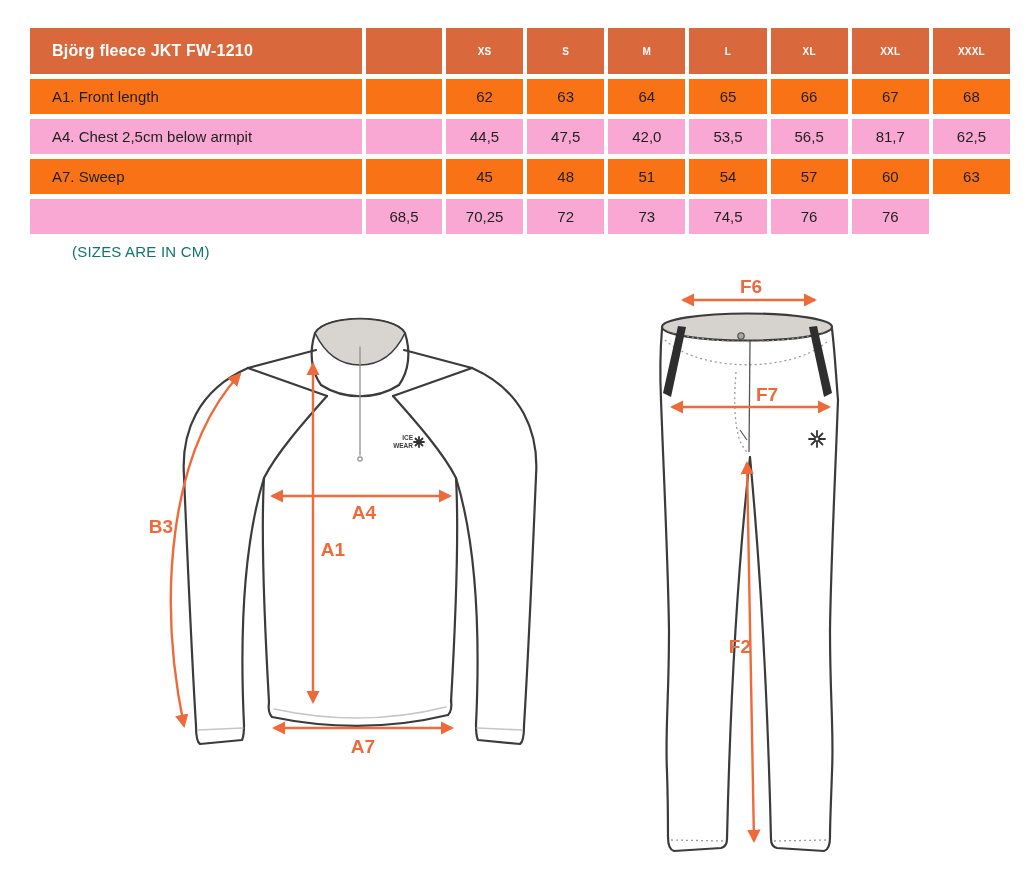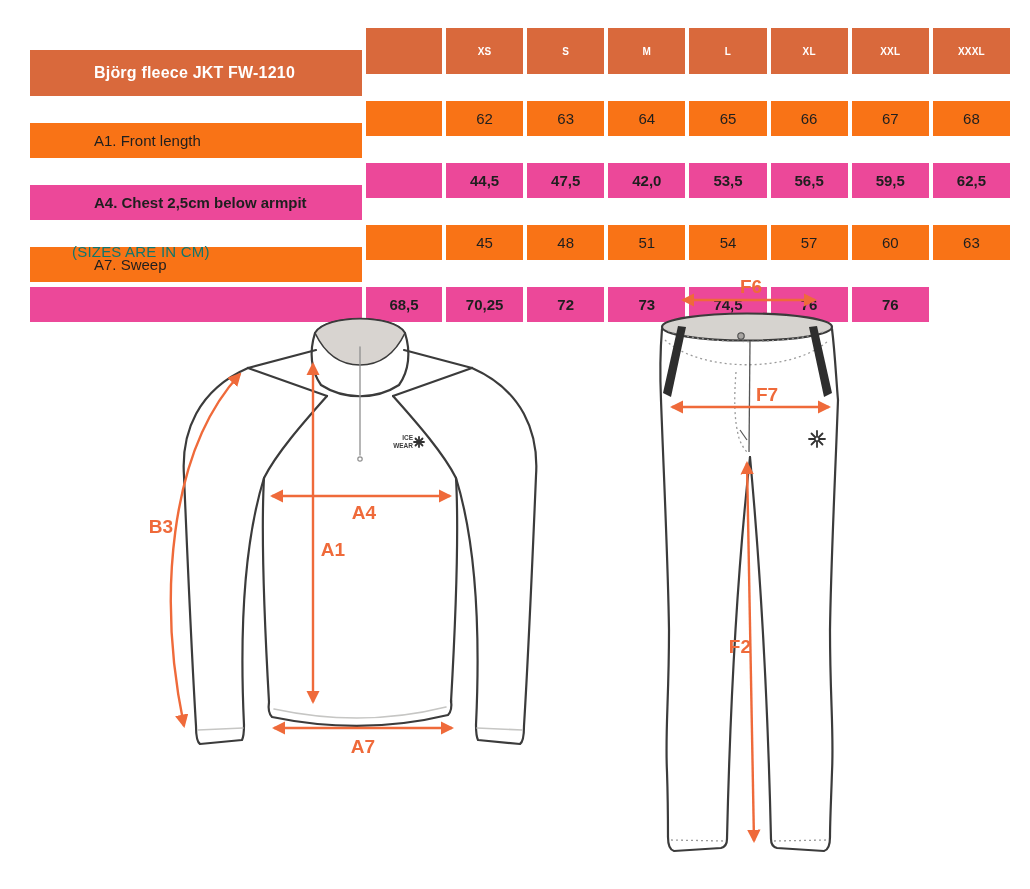--- a/index.html
+++ b/index.html
@@ -19,24 +19,24 @@
     column-gap: 4px; row-gap: 5px;
   }
   .cell {
     display: flex; align-items: center; justify-content: center;
     height: 35px; font-size: 15px; color: #1f1f1f;
   }
   .cell.head {
     height: 46px; background: #d9693c; color: #ffffff;
     font-weight: bold; font-size: 10px; letter-spacing: .2px;
   }
-  .cell.lab { justify-content: flex-start; padding-left: 64px; margin-top: 22px; }
+  .cell.lab { justify-content: flex-start; padding-left: 22px; }
   .cell.head.lab { font-size: 16px; }
   .shade-a { background: #f97316; }
-  .shade-b { background: #ec4899; font-weight: bold; }
+  .shade-b { background: #f9a8d4; }
 
   
   .note {
     position: absolute; left: 72px; top: 243px;
     color: #0f766e; font-size: 15px; letter-spacing: .2px;
   }
 
   
   .drawing { position: absolute; }
   #jacket-svg { left: 120px; top: 290px; }
@@ -76,21 +76,21 @@
   <div class="cell shade-a">67</div>
   <div class="cell shade-a">68</div>
 
   <div class="cell lab shade-b">A4. Chest 2,5cm below armpit</div>
   <div class="cell shade-b"></div>
   <div class="cell shade-b">44,5</div>
   <div class="cell shade-b">47,5</div>
   <div class="cell shade-b">42,0</div>
   <div class="cell shade-b">53,5</div>
   <div class="cell shade-b">56,5</div>
-  <div class="cell shade-b">59,5</div>
+  <div class="cell shade-b">81,7</div>
   <div class="cell shade-b">62,5</div>
 
   <div class="cell lab shade-a">A7. Sweep</div>
   <div class="cell shade-a"></div>
   <div class="cell shade-a">45</div>
   <div class="cell shade-a">48</div>
   <div class="cell shade-a">51</div>
   <div class="cell shade-a">54</div>
   <div class="cell shade-a">57</div>
   <div class="cell shade-a">60</div>

